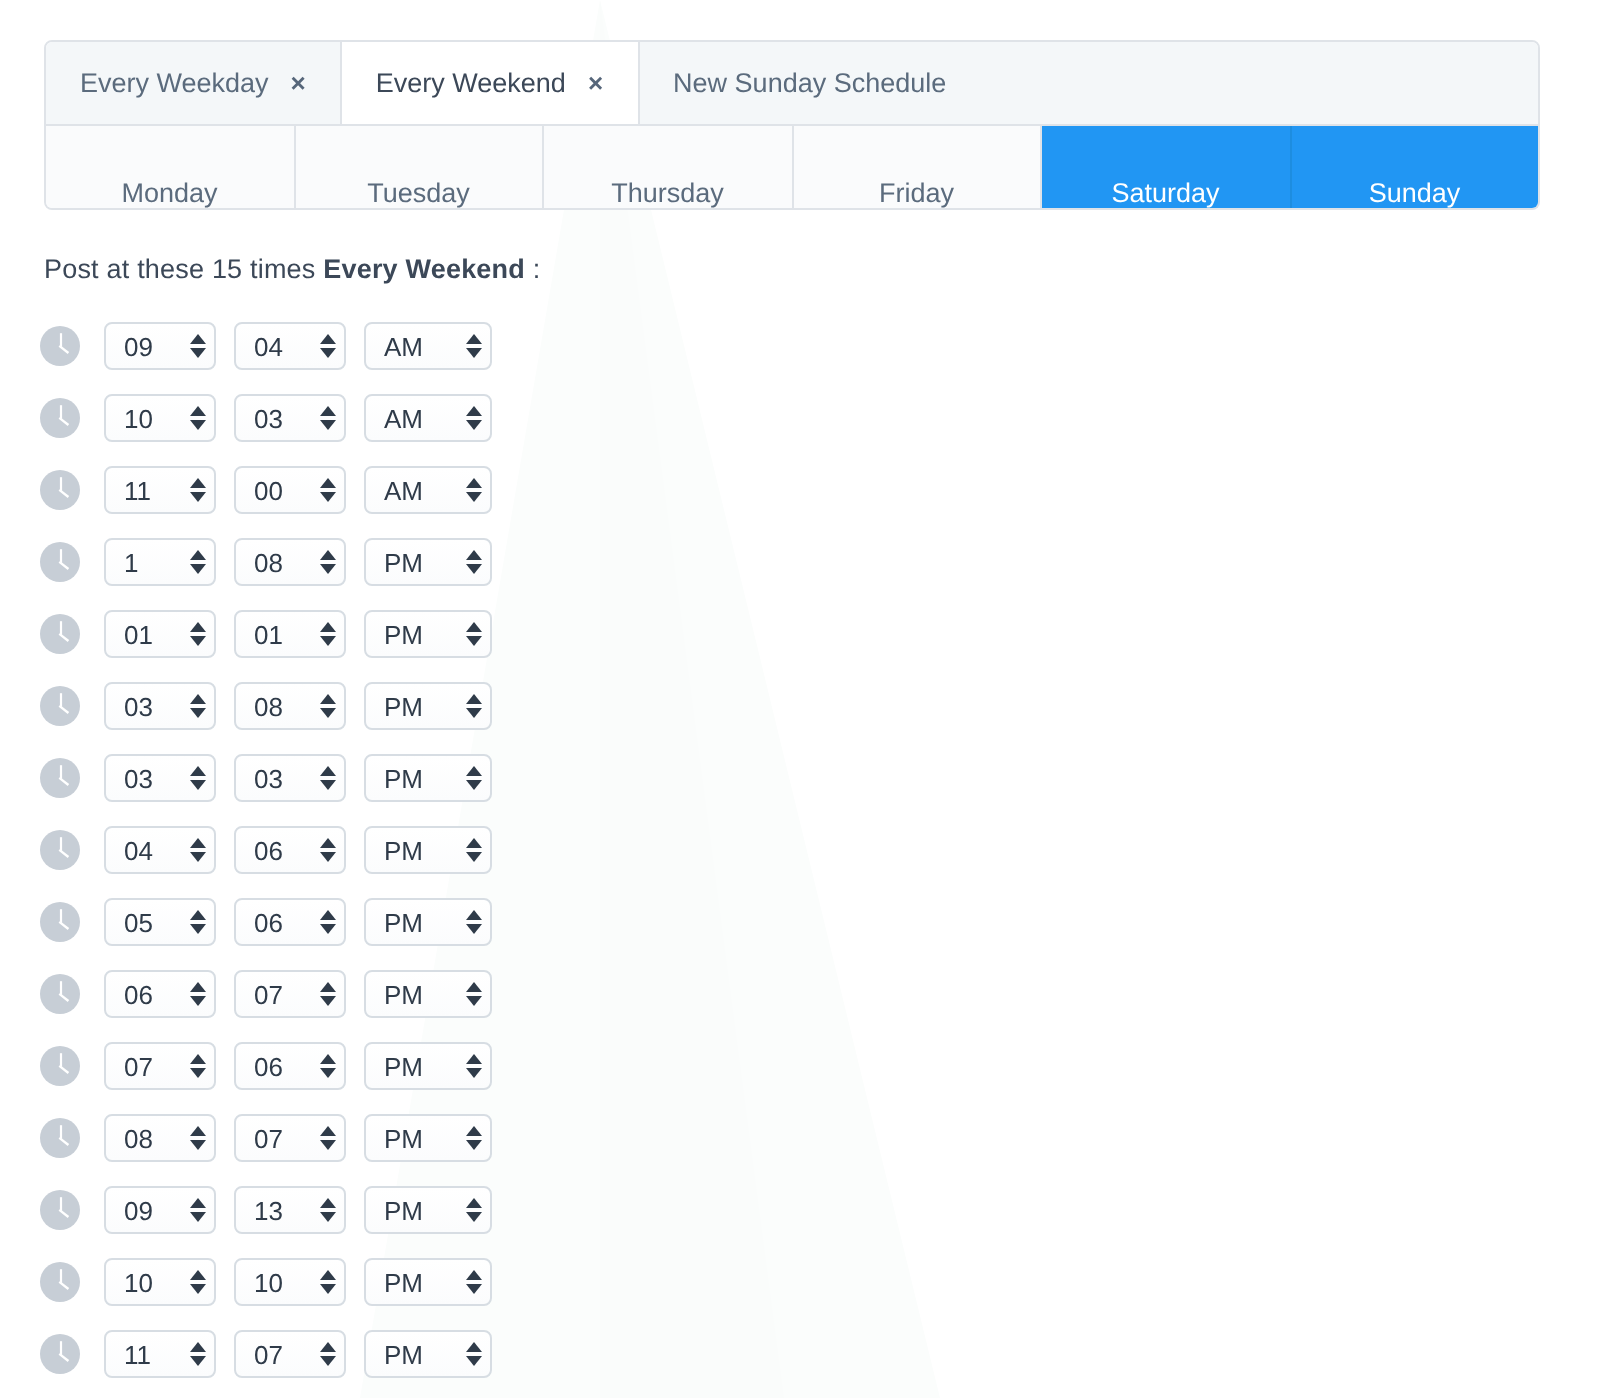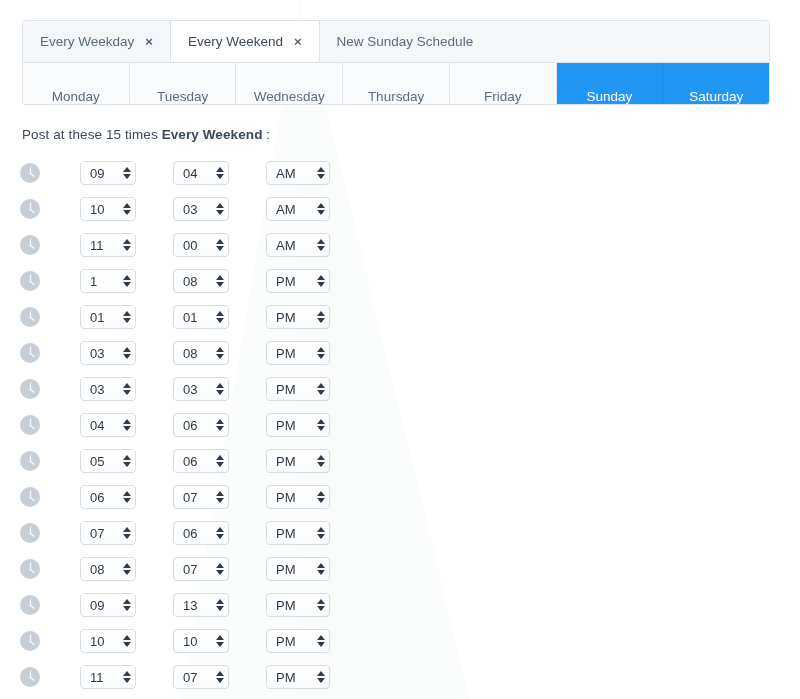--- a/index.html
+++ b/index.html
@@ -123,21 +123,20 @@
   
   #time-rows {
     margin: 13px 0 0 0;
   }
 
   .time-row {
     display: flex;
     align-items: center;
     height: 36px;
     padding-left: 19px;
-    gap: 28px;
   }
 
   .clock-icon {
     width: 22px; height: 22px;
     flex: 0 0 22px;
     margin-right: 11px;
     display: block;
   }
 
   .spin-field {
@@ -207,33 +206,30 @@
     </div>
 
   <div id="daybar">
       <div class="day-btn">
         <span>Monday</span>
       </div>
       <div class="day-btn">
         <span>Tuesday</span>
       </div>
       <div class="day-btn">
-        <span>Wednesday</span>
-      </div>
-      <div class="day-btn">
         <span>Thursday</span>
       </div>
       <div class="day-btn">
         <span>Friday</span>
       </div>
       <div class="day-btn active">
+        <span>Saturday</span>
+      </div>
+      <div class="day-btn active">
         <span>Sunday</span>
-      </div>
-      <div class="day-btn active">
-        <span>Saturday</span>
       </div>
     </div>
 
   <div id="schedule-heading">
     <span>Post at these 15 times </span><b>Every Weekend</b><span> :</span>
   </div>
 
   <div id="time-rows">
       <div class="time-row">
         <svg class="clock-icon" viewBox="0 0 22 22">

